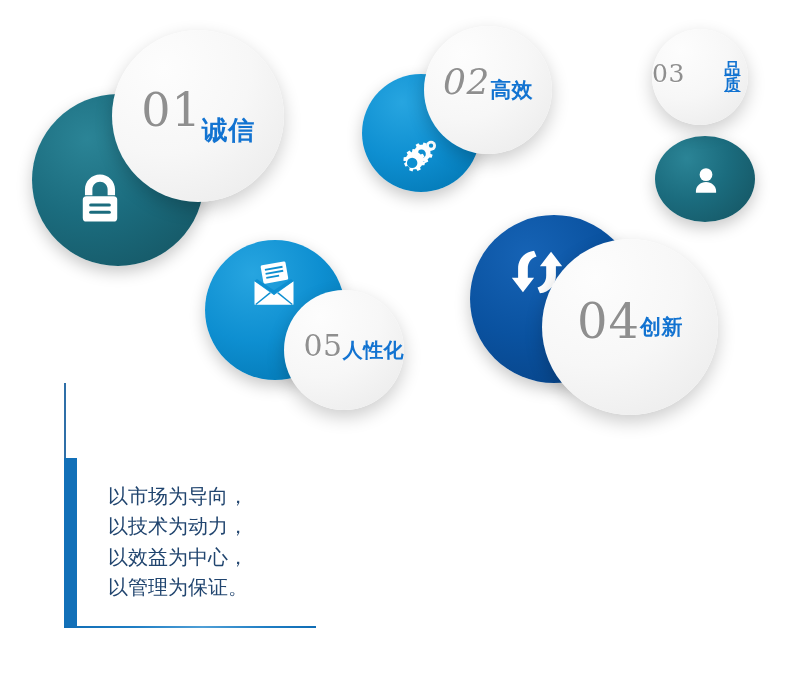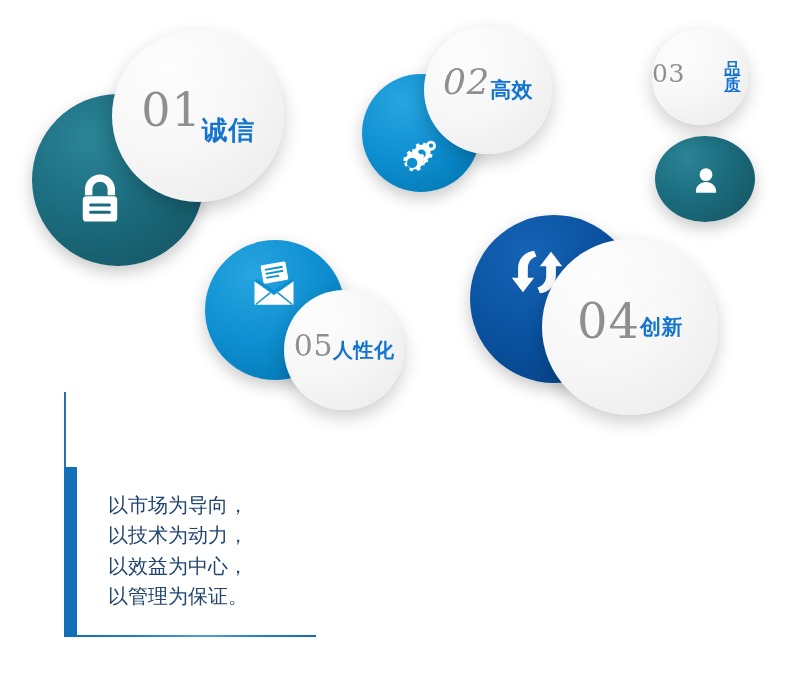--- a/index.html
+++ b/index.html
@@ -77,21 +77,21 @@
   #wc2 .label { font-size: 21px; text-align: right; }
 
   #wc3 { left: 652px; top: 29px;  width: 96px;  height: 96px; gap: 32px; }
   #wc3 .num   { font-size: 25px; margin-bottom: 7px; }
   #wc3 .label { font-size: 16px; text-decoration: underline; }
 
   #wc4 { left: 542px; top: 239px; width: 176px; height: 176px; text-align: right; }
   #wc4 .num   { font-size: 48px; margin-bottom: 12px; }
   #wc4 .label { font-size: 21px; }
 
-  #wc5 { left: 284px; top: 290px; width: 120px; height: 120px; }
+  #wc5 { left: 284px; top: 290px; width: 120px; height: 120px; justify-content: flex-end; }
   #wc5 .num   { font-size: 30px; margin-bottom: 8px; }
   #wc5 .label { font-size: 20px; }
 
   #cc1 { left: 32px;  top: 94px;  width: 172px; height: 172px; }
   #cc2 { left: 362px; top: 74px;  width: 118px; height: 118px; }
   #cc3 { left: 655px; top: 136px; width: 100px; height: 86px; border-radius: 50%; }
   #cc4 { left: 470px; top: 215px; width: 168px; height: 168px; }
   #cc5 { left: 205px; top: 240px; width: 140px; height: 140px; }
 
   .icon-wrap {
@@ -106,21 +106,21 @@
   #ic1 { left: 32px;  top: 150px; width: 136px; height: 96px; }
   #ic2 { left: 378px; top: 125px; width: 80px;  height: 62px; }
   #ic3 { left: 668px; top: 155px; width: 76px;  height: 52px; }
   #ic4 { left: 478px; top: 228px; width: 118px; height: 88px; }
   #ic5 { left: 222px; top: 245px; width: 104px; height: 80px; }
 
   
   #quote-block {
     position: absolute;
     left: 64px;
-    top: 392px;
+    top: 383px;
     width: 252px;
     height: 256px;
   }
   #bracket-thin {
     position: absolute;
     left: 0; top: 0;
     width: 2px; height: 75px;
     background: #2f6fa8;
   }
   #bracket-thick {

